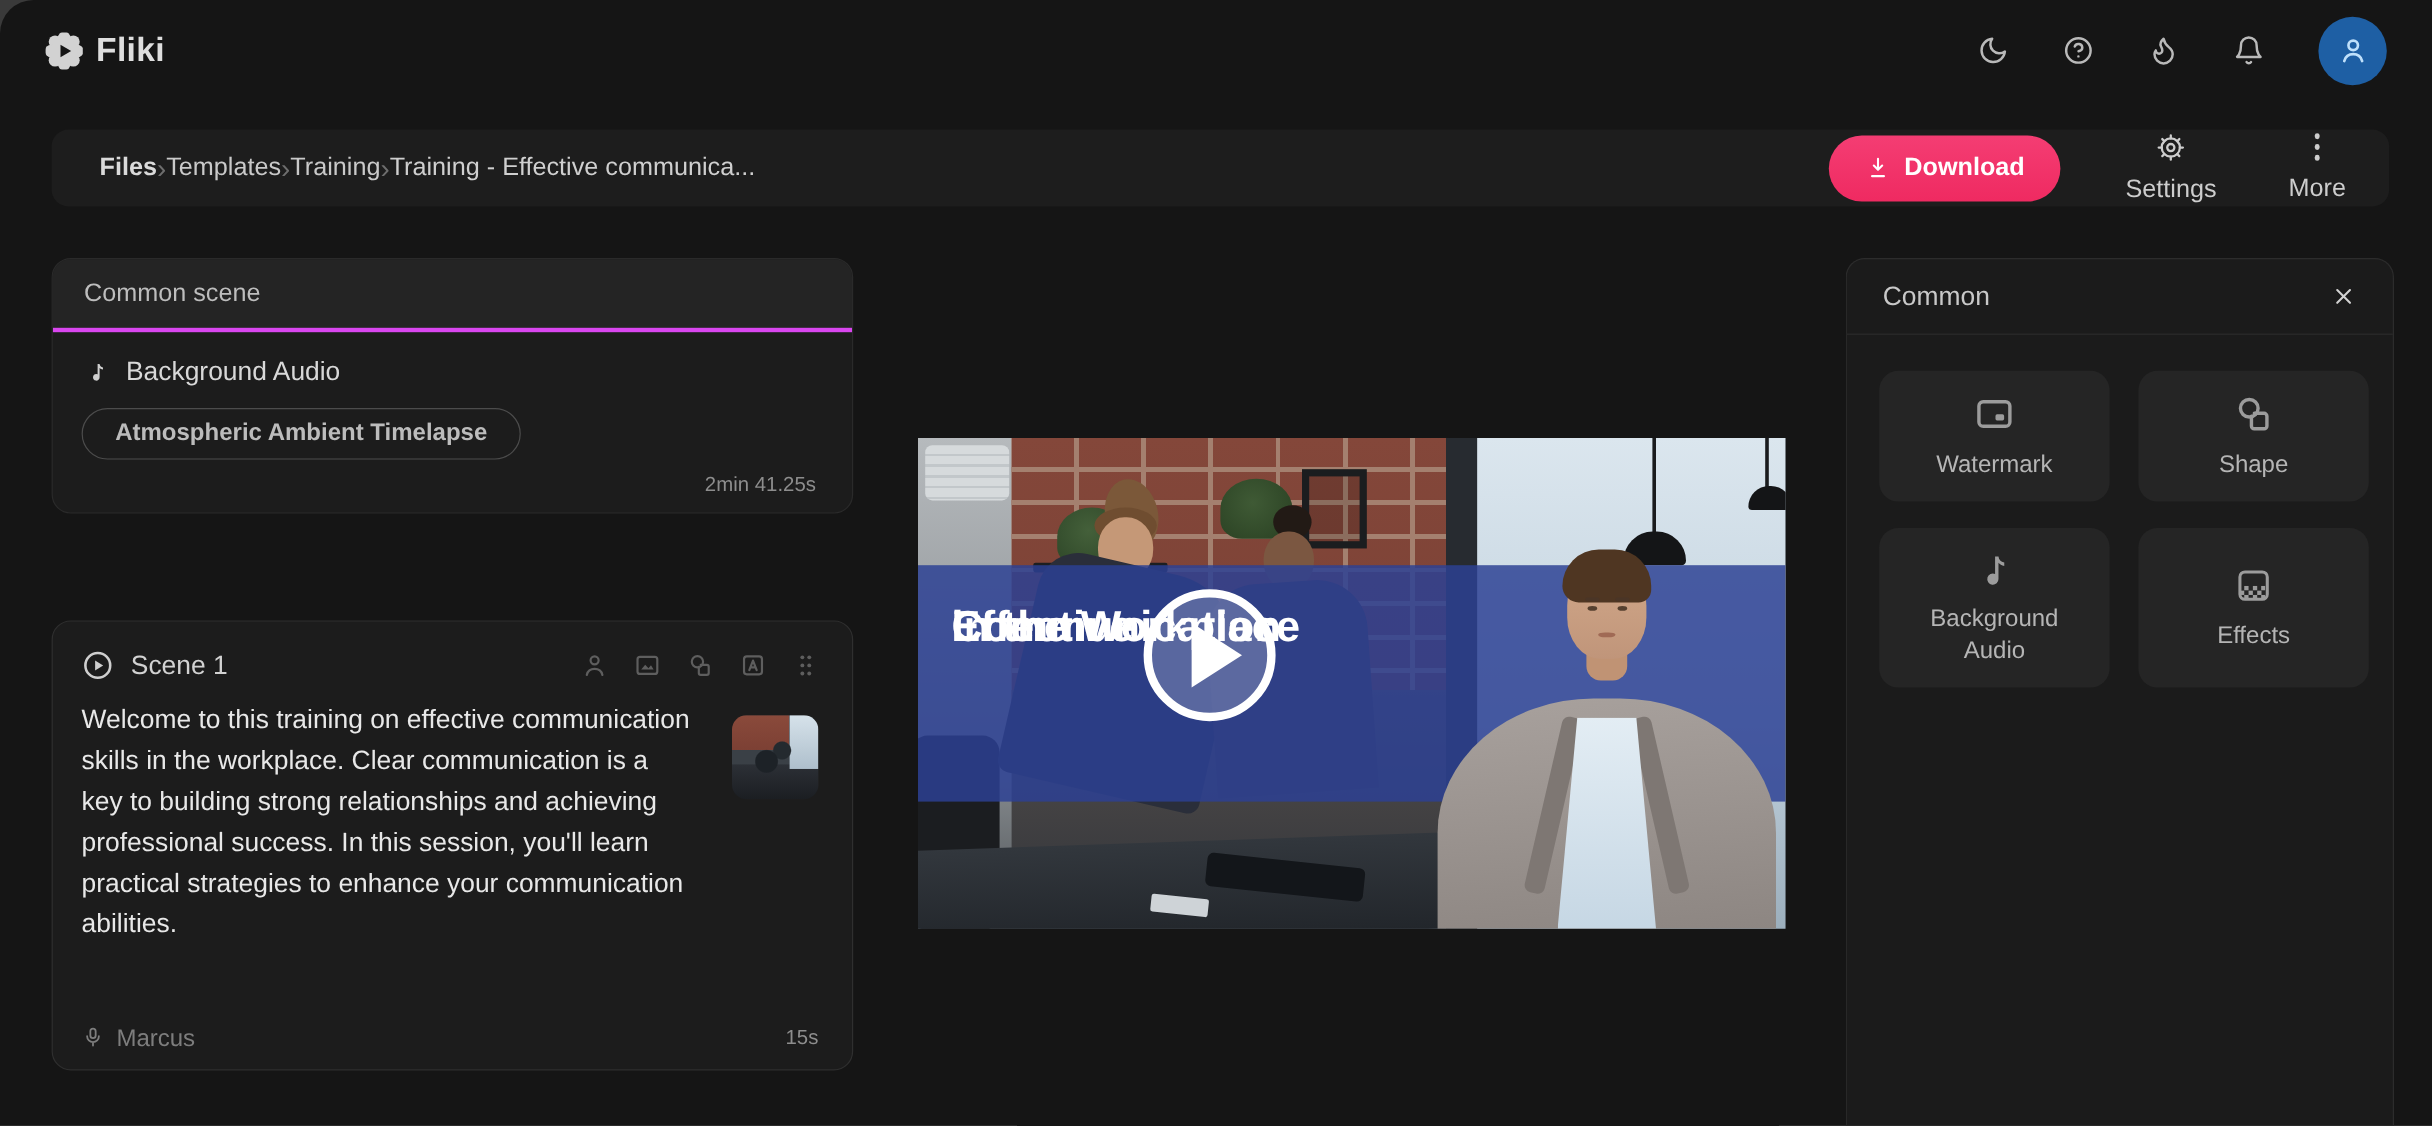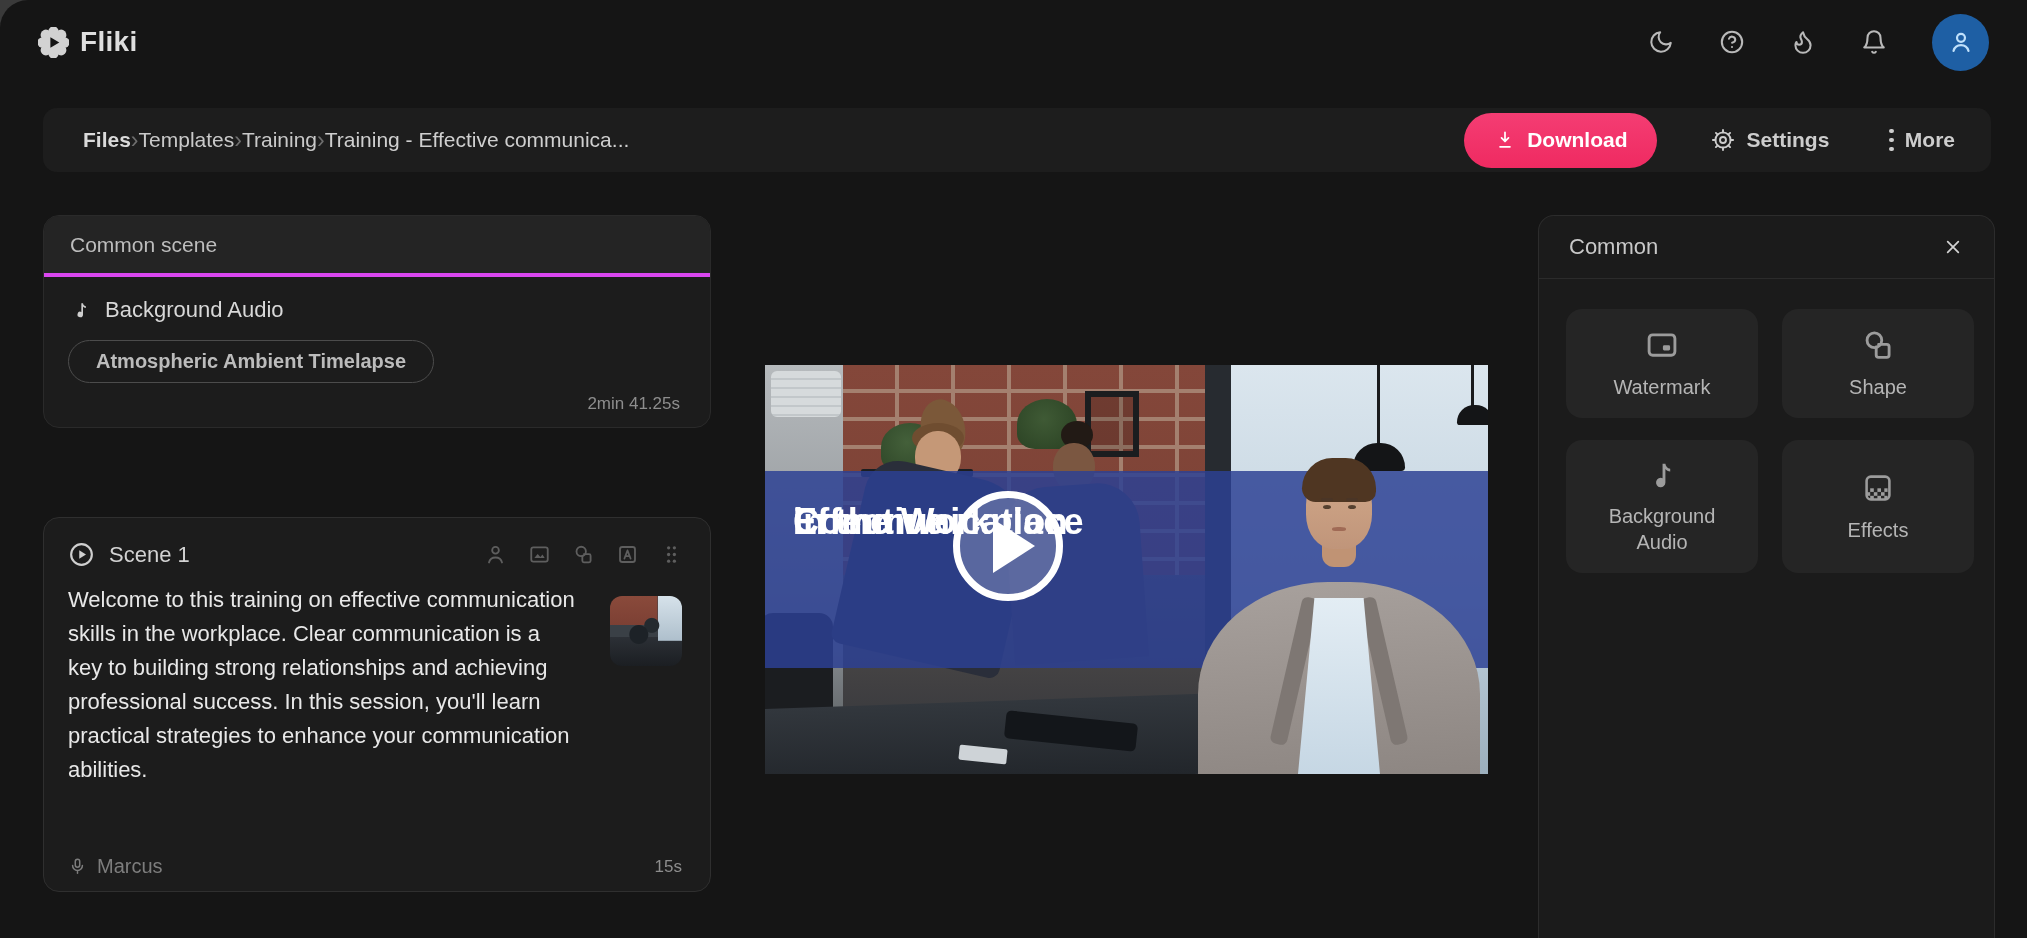--- a/index.html
+++ b/index.html
@@ -20,21 +20,21 @@
   .toolbar{position:absolute;left:43px;top:108px;width:1948px;height:64px;background:#1d1d1d;border-radius:14px;
     display:flex;align-items:center;padding:0 30px 0 40px;box-sizing:border-box;}
   .crumbs{display:flex;align-items:center;font-size:21px;}
   .crumb{color:#c9c9c9;font-weight:500;cursor:pointer;white-space:nowrap}
   .crumb.first{font-weight:700;color:#dadada}
   .crumb.last{color:#cfcfcf}
   .crumb-sep{color:#6e6e6e;font-size:23px;line-height:1}
   .toolbar-right{margin-left:auto;display:flex;align-items:center;gap:48px;}
   .btn-download{display:flex;align-items:center;gap:11px;height:55px;padding:0 30px;border-radius:28px;border:none;cursor:pointer;
     background:linear-gradient(180deg,#f43d73,#ef2a61);color:#fff;font-size:21px;font-weight:700;font-family:inherit;}
-  .menu-item{display:flex;align-items:center;gap:11px;font-size:21px;font-weight:700;color:#cdcdcd;cursor:pointer;background:none;border:none;font-family:inherit;}
+  .menu-item{display:flex;align-items:center;gap:11px;font-size:21px;font-weight:400;color:#cdcdcd;cursor:pointer;background:none;border:none;font-family:inherit;flex-direction:column;}
   .kebab{display:flex;flex-direction:column;gap:4.5px}
   .kebab i{width:4.5px;height:4.5px;border-radius:50%;background:#cdcdcd}
 
   
   .card{position:absolute;background:#1c1c1c;border:1px solid #2a2a2a;border-radius:16px;box-sizing:border-box;}
   .card-common{left:43px;top:215px;width:668px;height:213px;}
   .card-header{height:57px;background:#242424;border-bottom:4px solid #d946ef;border-radius:15px 15px 0 0;
     display:flex;align-items:center;padding:0 26px;font-size:21px;color:#bdbdbd;}
   .audio-row{display:flex;align-items:center;gap:14px;margin:20px 26px 0 27px;font-size:22px;color:#d8d8d8;}
   .audio-row .nt{color:#cfcfcf}
@@ -49,21 +49,21 @@
   .scene-icons .icon-btn{color:#5e5e5e}
   .scene-script{margin:15px 0 0 24px;width:508px;font-size:22px;line-height:34px;color:#e8e8e8;}
   .scene-thumb{position:absolute;right:28px;top:78px;width:72px;height:70px;border-radius:12px;overflow:hidden;cursor:pointer;border:none;padding:0;
     background:
       radial-gradient(circle at 40% 55%, #1d2227 0 9px, rgba(0,0,0,0) 10px),
       radial-gradient(circle at 58% 42%, #242a2f 0 7px, rgba(0,0,0,0) 8px),
       linear-gradient(180deg,#8a4a3b,#7c4034) 0 0/66% 42% no-repeat,
       linear-gradient(180deg,#d6e2ea,#aebfcc) 100% 0/34% 64% no-repeat,
       linear-gradient(180deg,#2c3036,#1b1e22) 0 100%/100% 42% no-repeat,
       #3a4046;}
-  .scene-footer{position:absolute;left:24px;right:28px;bottom:13px;display:flex;align-items:center;color:#7d7d7d;}
+  .scene-footer{position:absolute;left:24px;right:28px;bottom:13px;display:flex;align-items:flex-start;color:#7d7d7d;}
   .voice{font-size:20px;margin-left:10px;color:#7d7d7d}
   .scene-dur{margin-left:auto;font-size:17px;color:#8d8d8d}
 
   
   .video{position:absolute;left:765px;top:365px;width:723px;height:409px;border-radius:0;overflow:hidden;background:#565f68;}
   .video *{position:absolute}
   .vs-wall-left{left:0;top:0;width:80px;height:409px;background:linear-gradient(180deg,#b6babd,#84898d 70%,#4c5053)}
   .vs-ac{left:6px;top:6px;width:70px;height:46px;border-radius:6px;background:repeating-linear-gradient(180deg,#d6dadc 0 7px,#c2c7ca 7px 9px)}
   .vs-brick{left:78px;top:0;width:368px;height:238px;background:
       repeating-linear-gradient(180deg,rgba(0,0,0,0) 0 24px,#a4806f 24px 28px),

